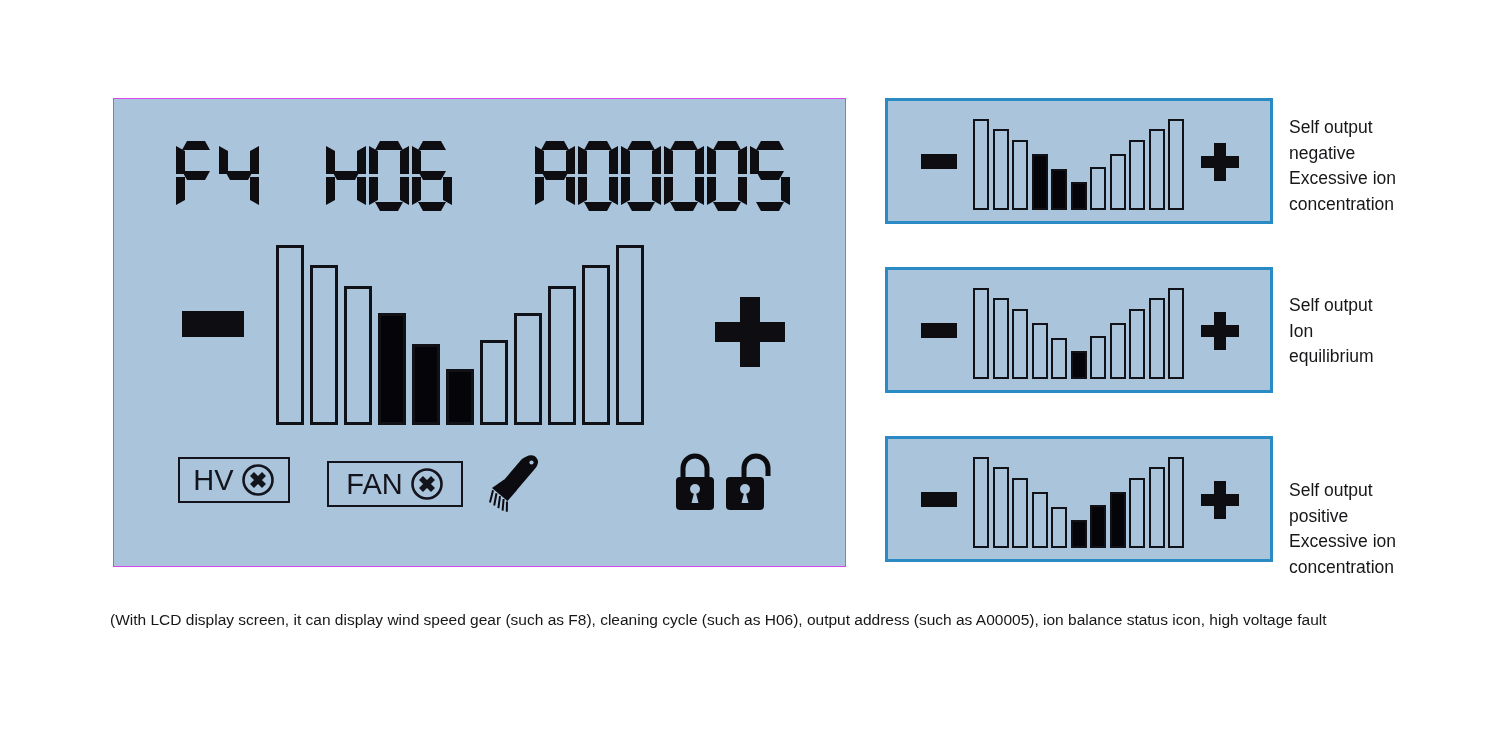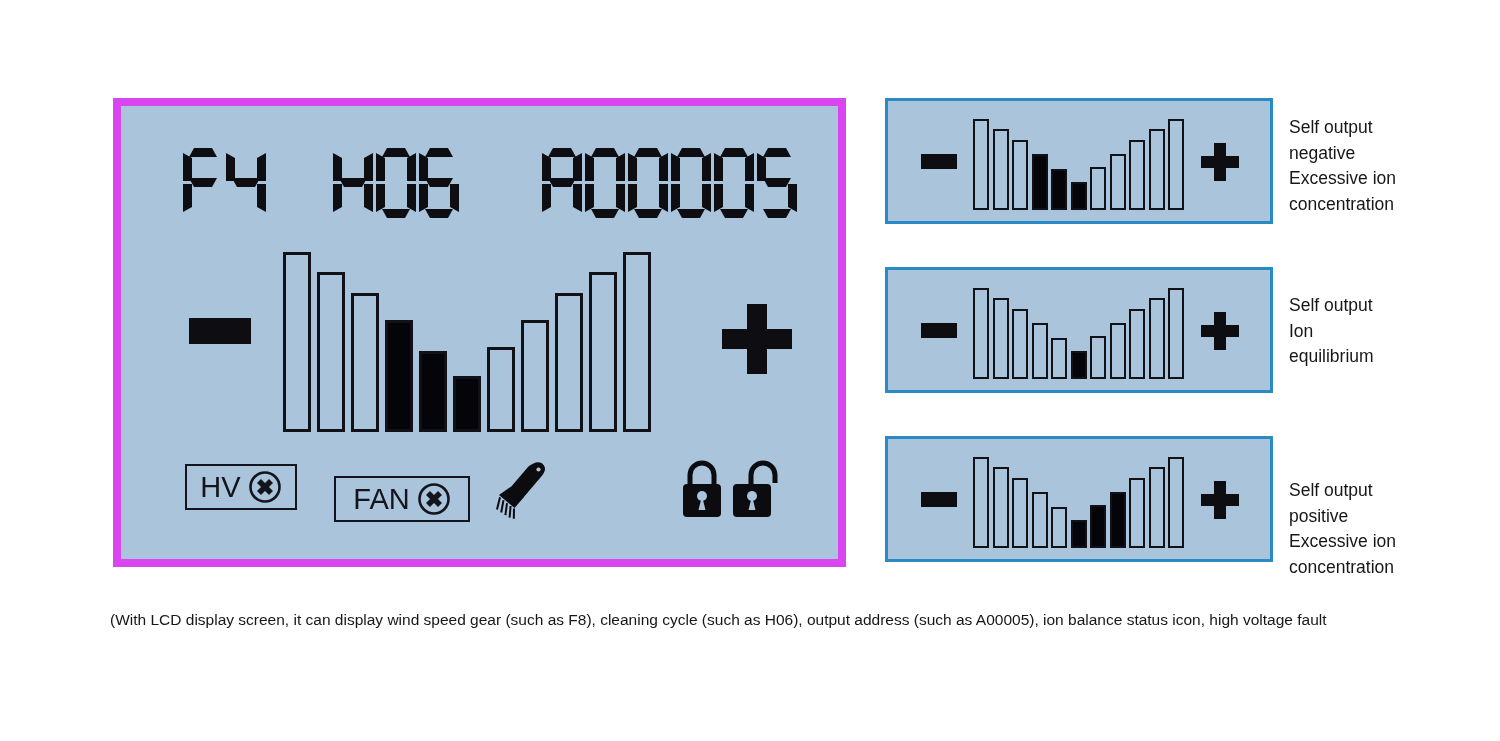--- a/index.html
+++ b/index.html
@@ -16,21 +16,21 @@
   }
 
   
   .lcd-main {
     position: absolute;
     left: 113px;
     top: 98px;
     width: 733px;
     height: 469px;
     background: #a9c4db;
-    border: 8px solid #d946ef;
+    border: 1px solid #d946ef;
     box-sizing: border-box;
   }
 
   
   .seg-row {
     position: absolute;
     left: 0;
     top: 42px;
     width: 100%;
     height: 78px;
@@ -290,21 +290,21 @@
   <div class="status-row" style="top:358px; height:60px;">
 
     <div class="fault-box" style="left:64px; top:0; width:112px; height:46px;">
       <span class="fault-label">HV</span>
       <svg width="34" height="34" viewBox="0 0 34 34">
         <circle cx="17" cy="17" r="14.5" fill="none" stroke="#14141c" stroke-width="2.6"></circle>
         <path d="M11 11 L23 23 M23 11 L11 23" stroke="#14141c" stroke-width="5.6" stroke-linecap="butt"></path>
       </svg>
     </div>
 
-    <div class="fault-box" style="left:213px; top:12px; width:136px; height:46px;">
+    <div class="fault-box" style="left:213px; top:4px; width:136px; height:46px;">
       <span class="fault-label">FAN</span>
       <svg width="34" height="34" viewBox="0 0 34 34">
         <circle cx="17" cy="17" r="14.5" fill="none" stroke="#14141c" stroke-width="2.6"></circle>
         <path d="M11 11 L23 23 M23 11 L11 23" stroke="#14141c" stroke-width="5.6" stroke-linecap="butt"></path>
       </svg>
     </div>
 
     <div class="brush-icon" style="left:372px; top:-4px; width:66px; height:60px;">
       <svg width="66" height="60" viewBox="0 0 66 60">
         <g fill="#0b0b10">

